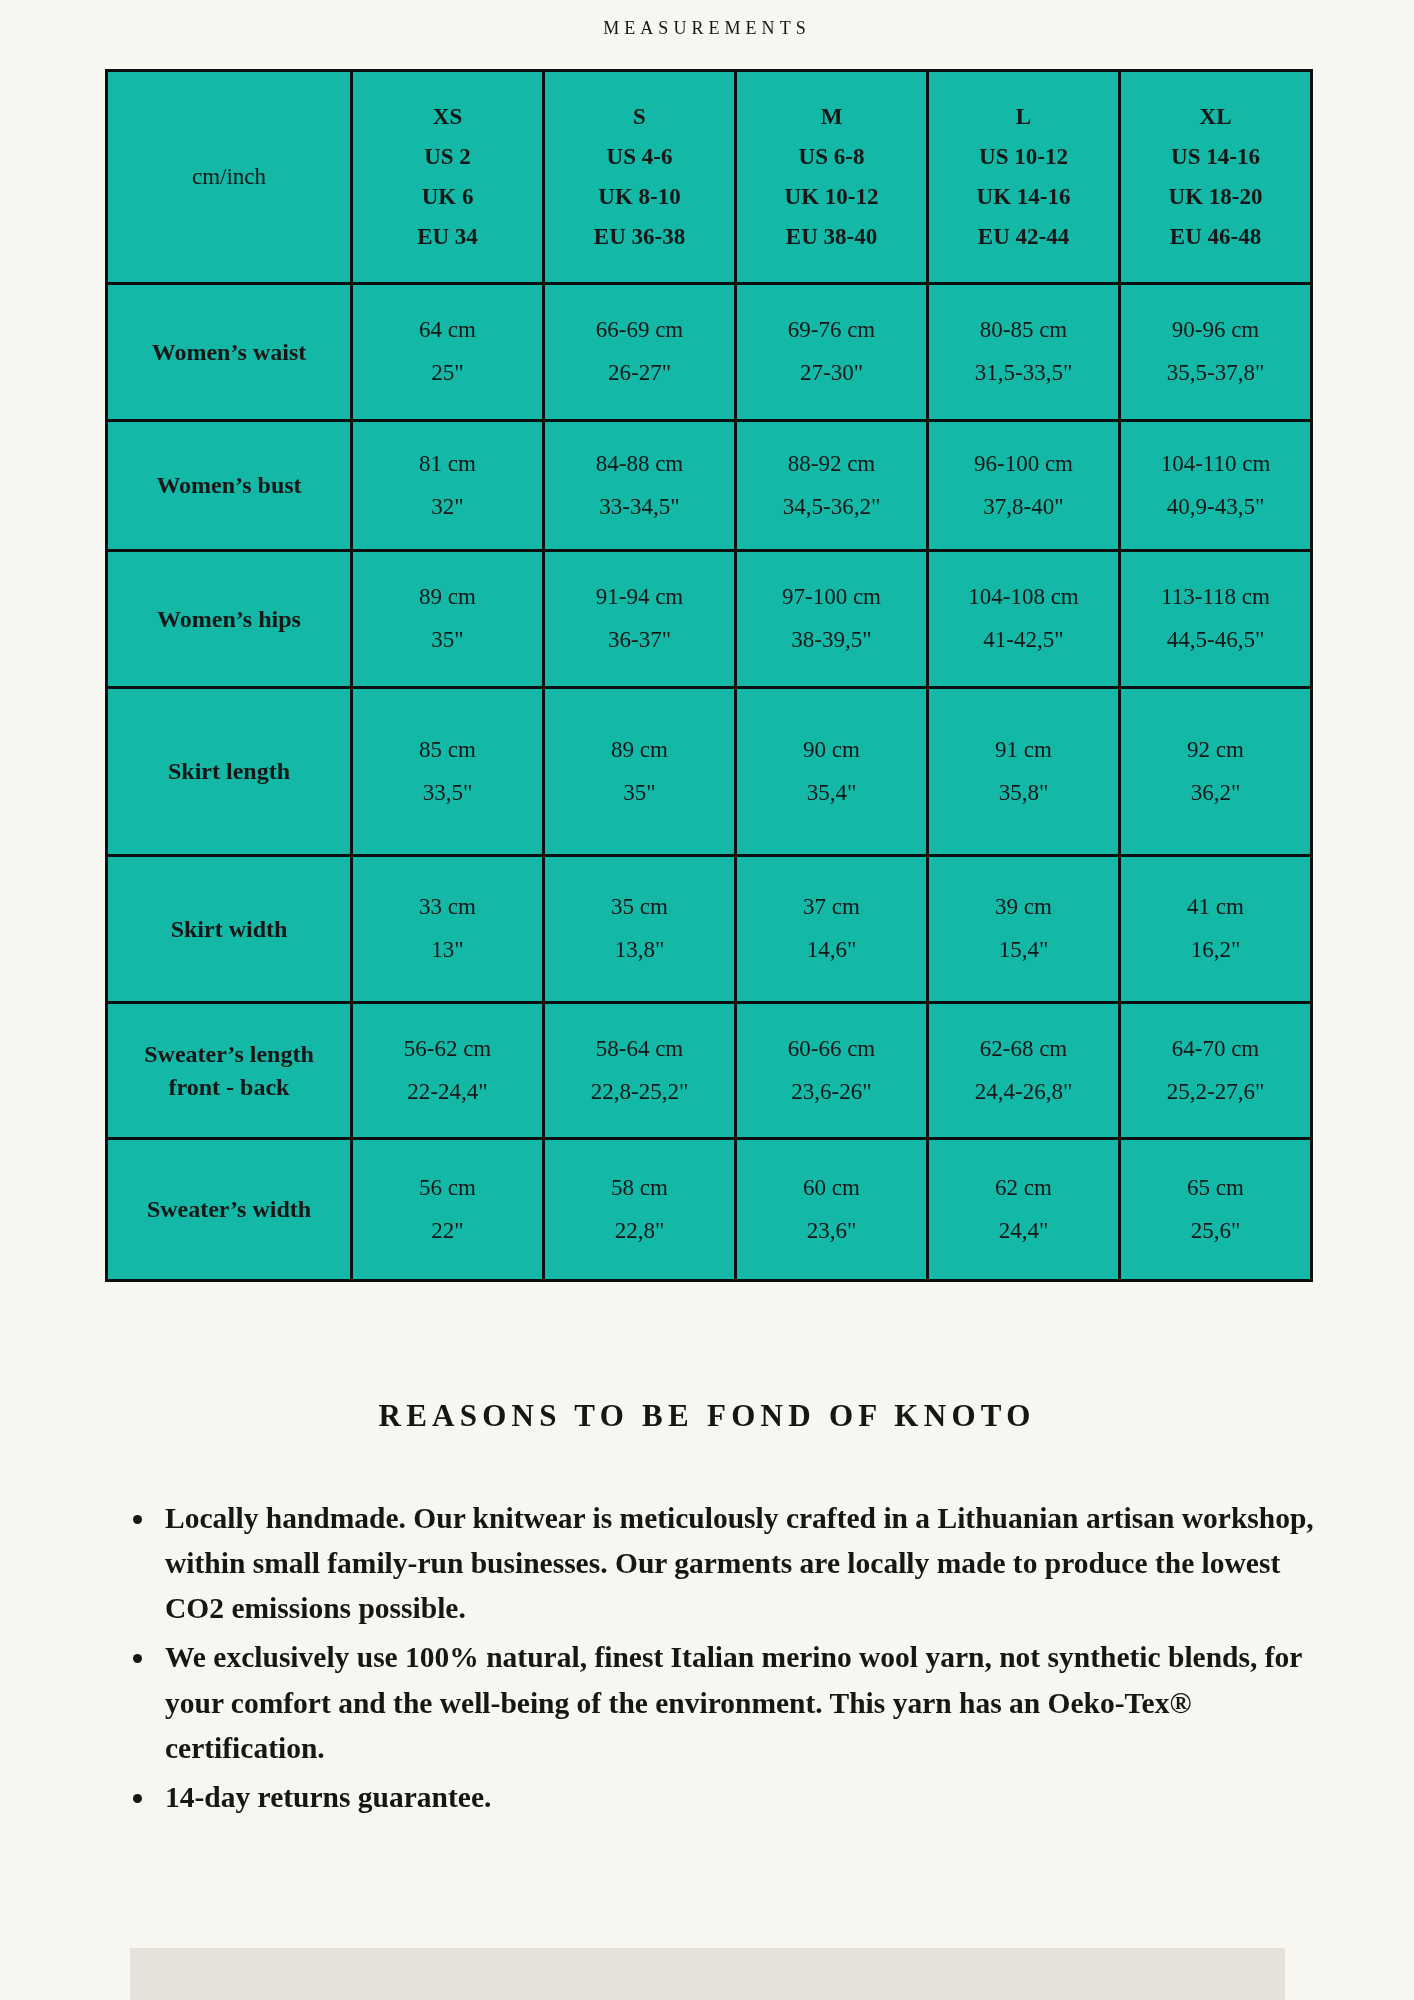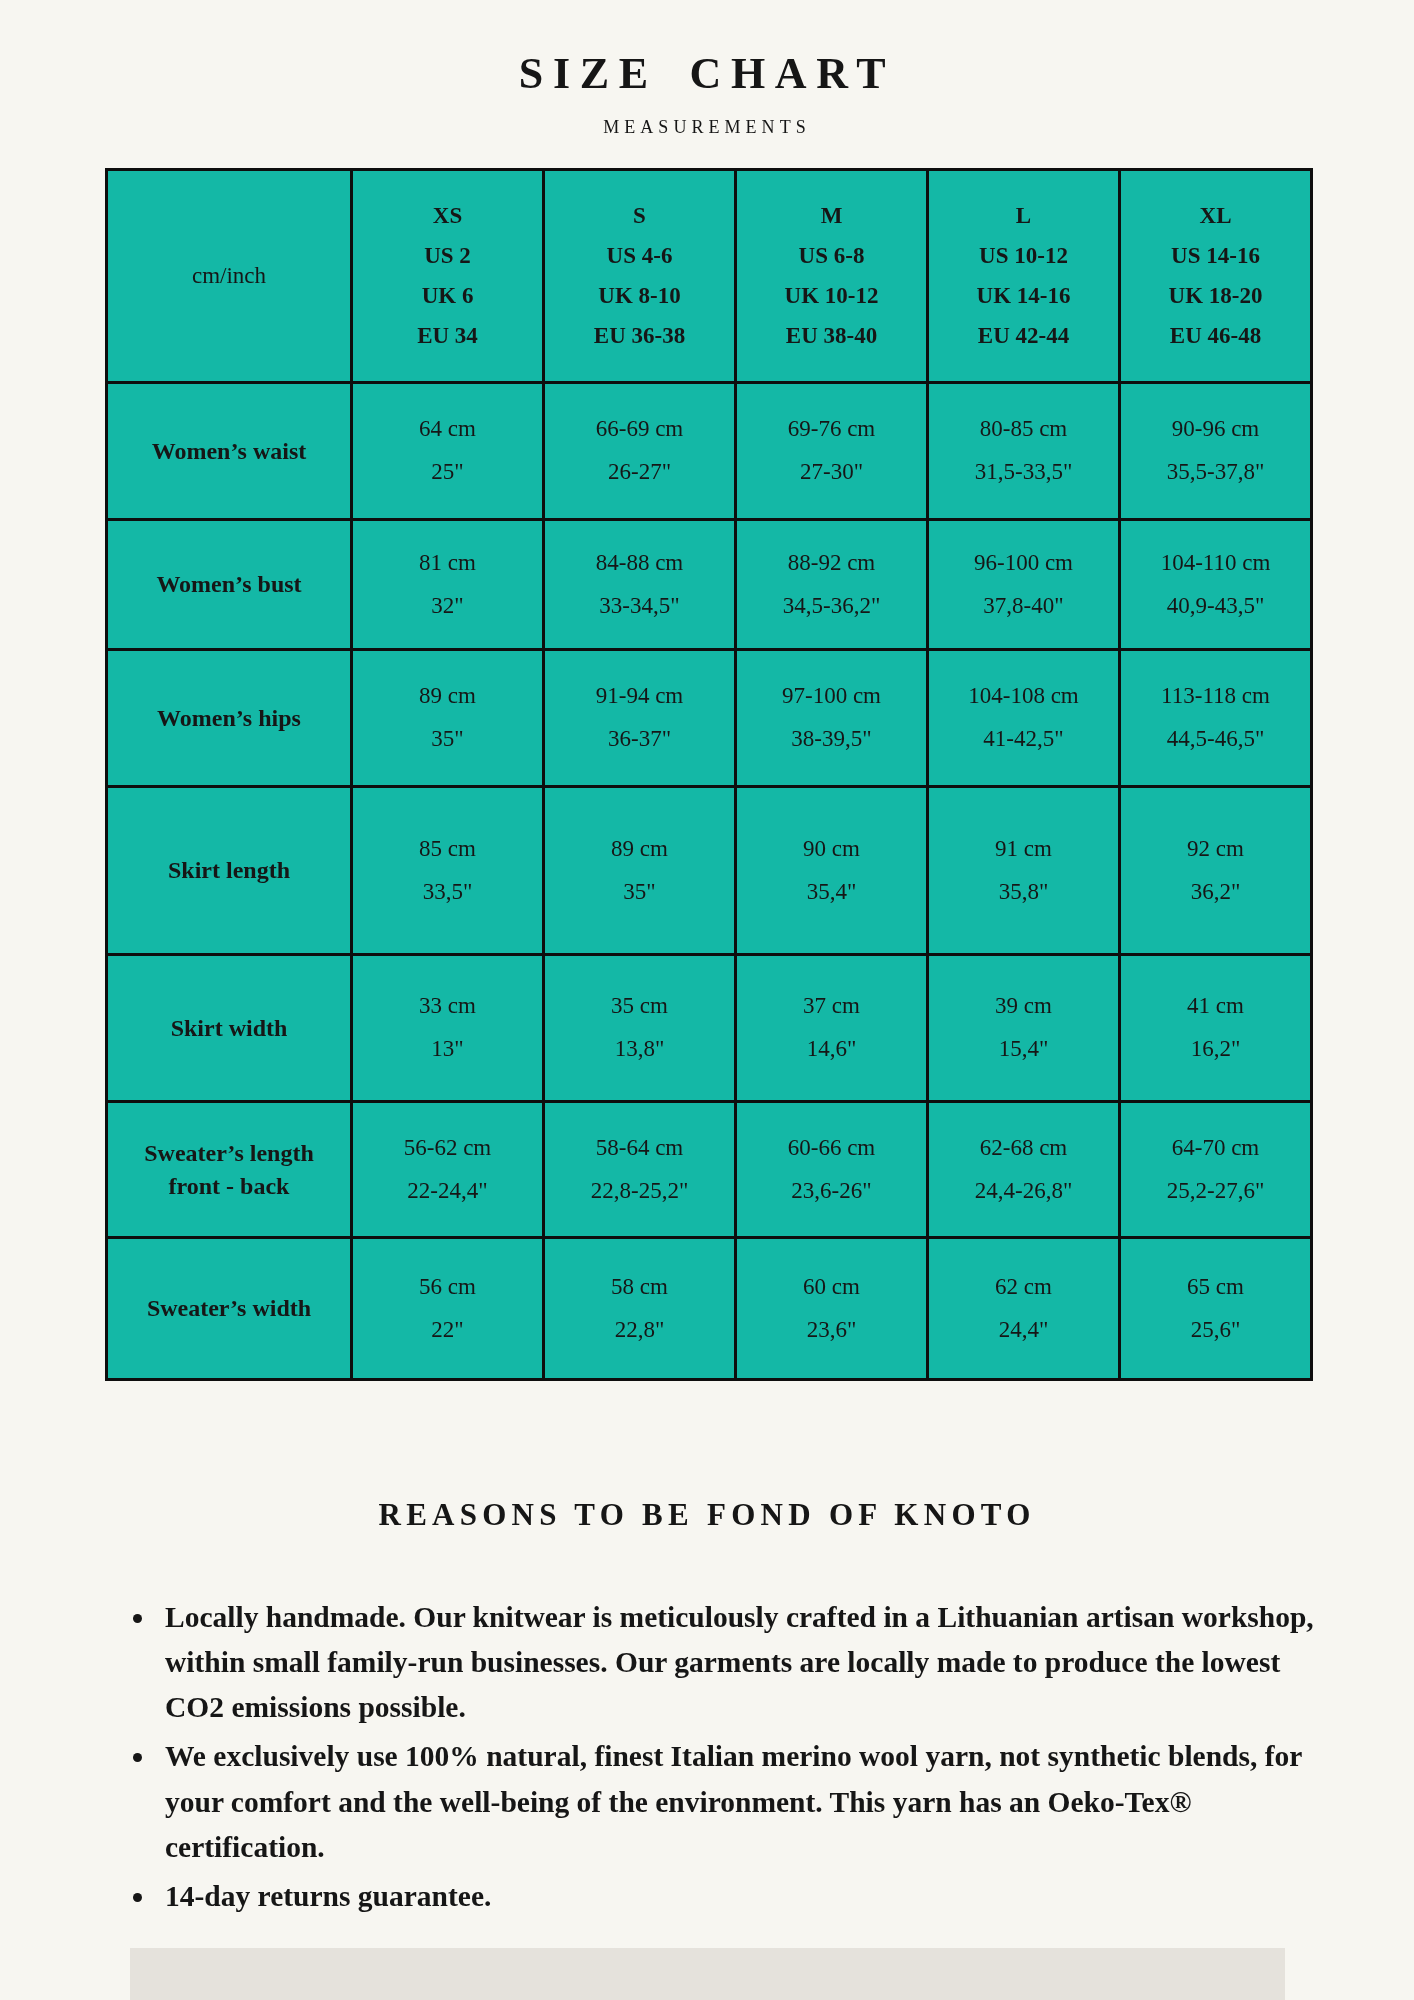--- a/index.html
+++ b/index.html
@@ -77,21 +77,20 @@
     width: 1155px;
     height: 52px;
     background: #e5e2dc;
   }
 </style>
 </head>
 <body>
 
 <div class="page">
 
-  <div class="title">SIZE CHART</div>
   <div class="subtitle">MEASUREMENTS</div>
 
   <table class="size-table">
     <colgroup>
       <col class="c-label">
       <col class="c-size">
         <col class="c-size">
         <col class="c-size">
         <col class="c-size">
         <col class="c-size">

